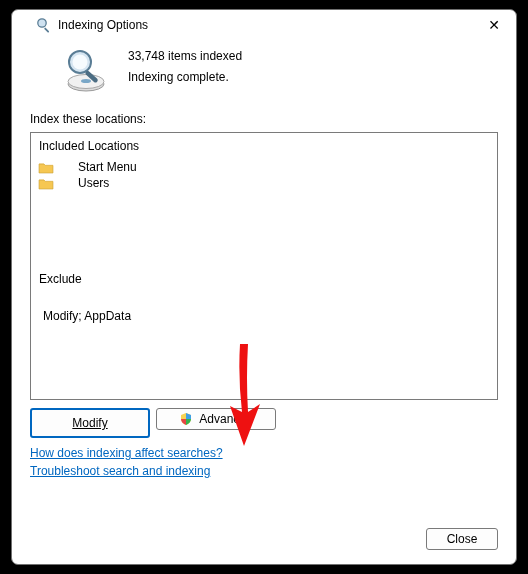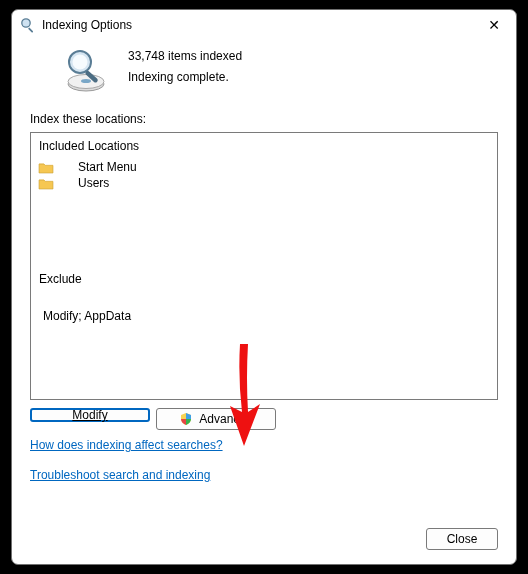--- a/index.html
+++ b/index.html
@@ -4,21 +4,21 @@
 <style>
   html,body{margin:0;padding:0;background:#000;}
   *{box-sizing:border-box;font-family:"Segoe UI",Arial,sans-serif;font-size:12px;color:#000;}
   .shadow{width:528px;height:574px;position:relative;}
   .dialog{
     position:absolute;left:11px;top:9px;width:506px;height:556px;
     background:#fff;border:1px solid #707070;border-radius:7px;overflow:hidden;
     box-shadow:0 4px 18px rgba(0,0,0,.45);
   }
   
-  .titlebar{height:30px;display:flex;align-items:center;padding:0 10px 0 8px;}
+  .titlebar{height:30px;display:flex;align-items:center;padding:0 10px 0 24px;}
   .titlebar .title{margin-left:6px;font-size:12px;}
   .titlebar .spacer{flex:1;}
   .close-x{font-size:14px;line-height:1;padding:4px 6px;cursor:default;}
   
   .mag-small{width:16px;height:16px;position:relative;display:inline-block;}
   .mag-small svg{width:16px;height:16px;display:block;}
   .mag-big{width:48px;height:48px;position:relative;display:inline-block;}
   .mag-big svg{width:48px;height:48px;display:block;}
   
   .status{display:flex;align-items:flex-start;padding:6px 0 2px 50px;}
@@ -40,27 +40,27 @@
   .folder svg{display:block;width:16px;height:13px;}
   .excl-row{padding:1px 8px;font-size:12px;}
   
   .btnrow{display:flex;gap:6px;margin:8px 18px 0 18px;}
   .btn{
     height:22px;border:1px solid #7a7a7a;background:#fdfdfd;border-radius:3px;
     display:flex;align-items:center;justify-content:center;gap:6px;
     width:120px;font-size:12px;cursor:default;
   }
   .btn .ul{text-decoration:underline;}
-  .btn.default{border:2px solid #0067c0;height:14px;}
+  .btn.default{border:2px solid #0067c0;height:30px;}
   .btn.disabled{color:#a0a0a0;border-color:#c9c9c9;}
   .shield{width:14px;height:14px;}
   .shield svg{display:block;width:14px;height:14px;}
   
   .links{margin:6px 18px 0 18px;}
-  .links a{color:#0067c0;text-decoration:underline;font-size:12px;display:inline-block;margin-top:16px;}
+  .links a{color:#0067c0;text-decoration:underline;font-size:12px;display:inline-block;margin-top:4px;}
   .links a:first-child{margin-top:2px;}
   
   .footer{position:absolute;right:18px;bottom:14px;}
   .btn.wide{width:72px;}
   
   .arrow{position:absolute;left:204px;top:330px;width:56px;height:112px;pointer-events:none;}
   .arrow svg{width:56px;height:112px;display:block;}
 </style>
 </head>
 <body>

